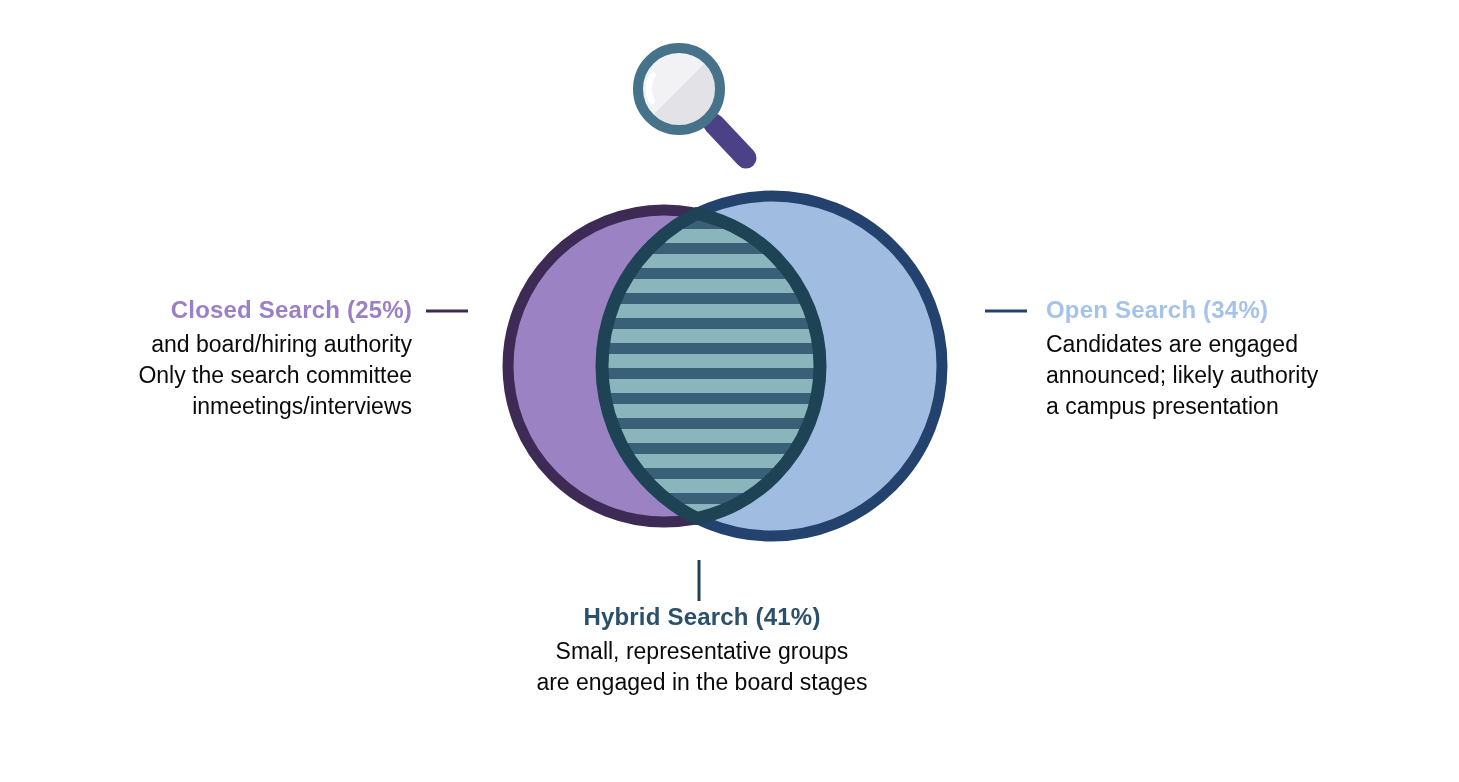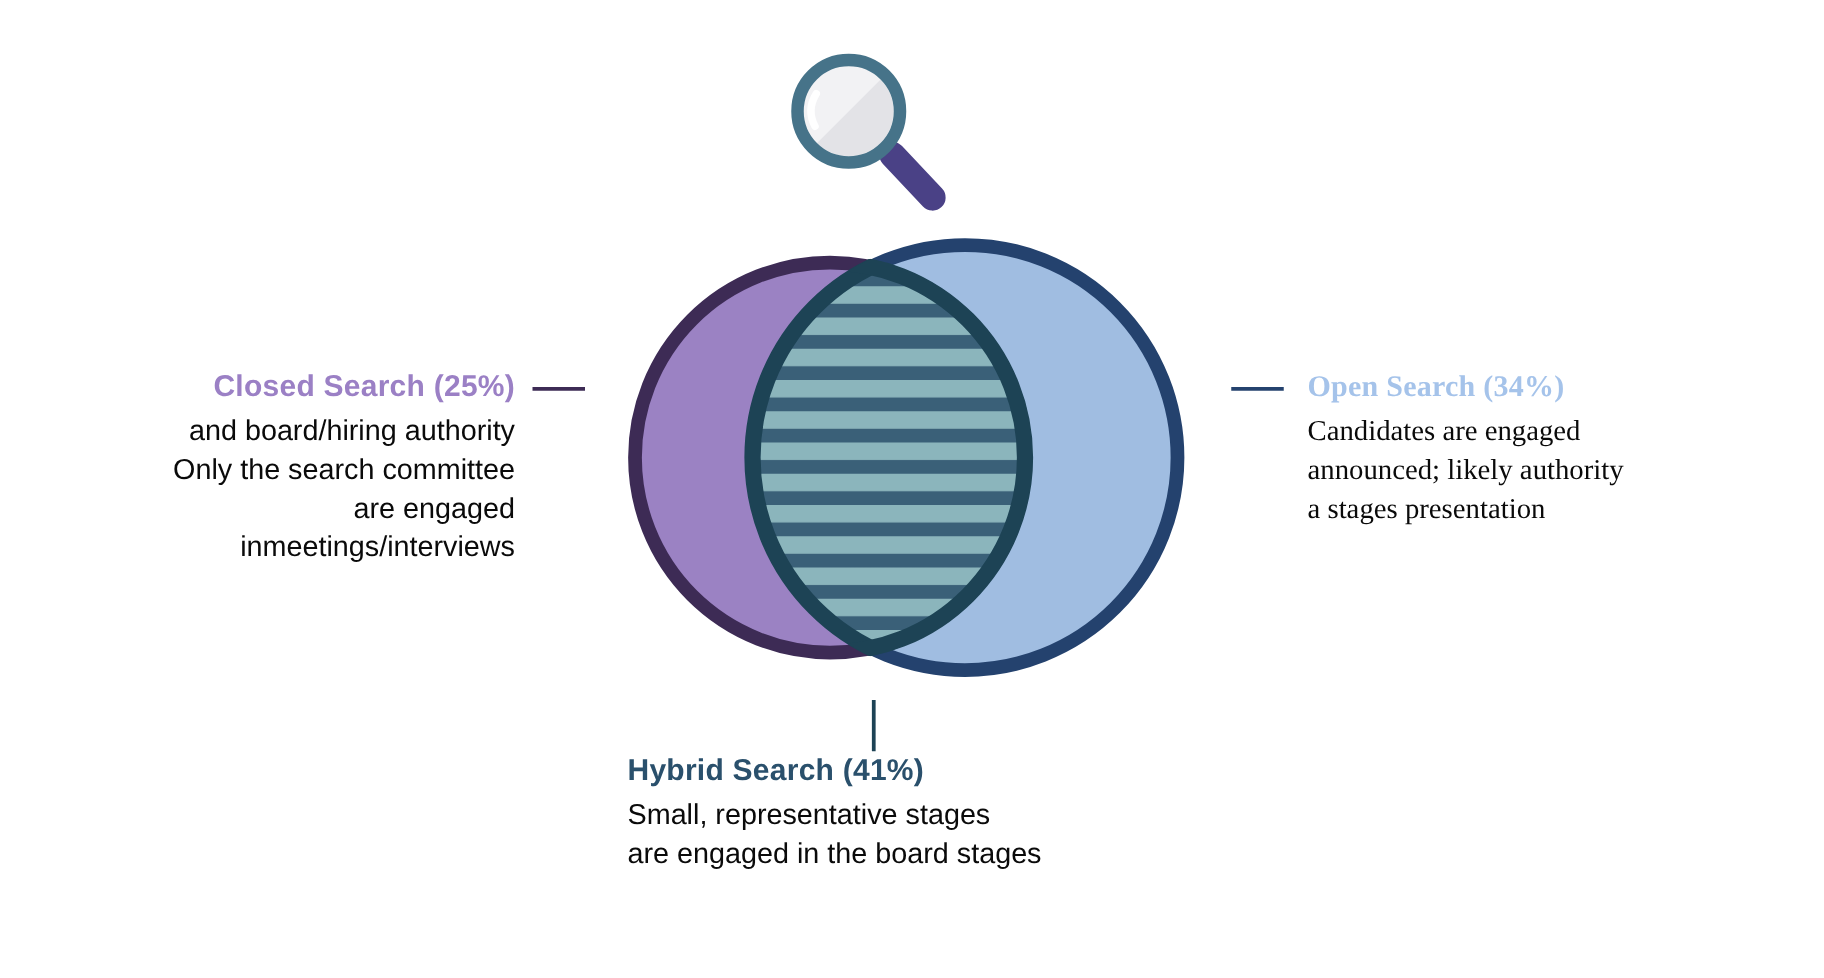--- a/index.html
+++ b/index.html
@@ -37,26 +37,26 @@
     top: 295px;
     left: 60px;
     width: 352px;
     text-align: right;
   }
   .label-right {
     top: 295px;
     left: 1046px;
     width: 380px;
     text-align: left;
-    font-family: Liberation Serif, serif;
   }
   .label-bottom {
     top: 602px;
     left: 502px;
     width: 400px;
+    text-align: center;
   }
   .title-closed { color: #9b80c5; }
   .title-open   { color: #a5c3ea; }
   .title-hybrid { color: #2a506c; }
 </style>
 </head>
 <body>
 
 <div class="canvas">
 
@@ -99,30 +99,29 @@
 
     <line x1="426" y1="311" x2="468" y2="311" stroke="#3d2b55" stroke-width="3"></line>
     <line x1="985" y1="311" x2="1027" y2="311" stroke="#24426e" stroke-width="3"></line>
     <line x1="699" y1="560" x2="699" y2="601" stroke="#1d4355" stroke-width="3"></line>
   </svg>
 
   <div class="label-block label-left">
     <div class="label-title title-closed">Closed Search (25%)</div>
     <div>and board/hiring authority</div>
     <div>Only the search committee</div>
-    <div>are engaged</div>
     <div>inmeetings/interviews</div>
   </div>
 
   <div class="label-block label-right">
     <div class="label-title title-open">Open Search (34%)</div>
     <div>Candidates are engaged</div>
     <div>announced; likely authority</div>
-    <div>a stages presentation</div>
+    <div>a campus presentation</div>
   </div>
 
   <div class="label-block label-bottom">
     <div class="label-title title-hybrid">Hybrid Search (41%)</div>
-    <div>Small, representative stages</div>
+    <div>Small, representative groups</div>
     <div>are engaged in the board stages</div>
   </div>
 
 </div>
 
 </body></html>

